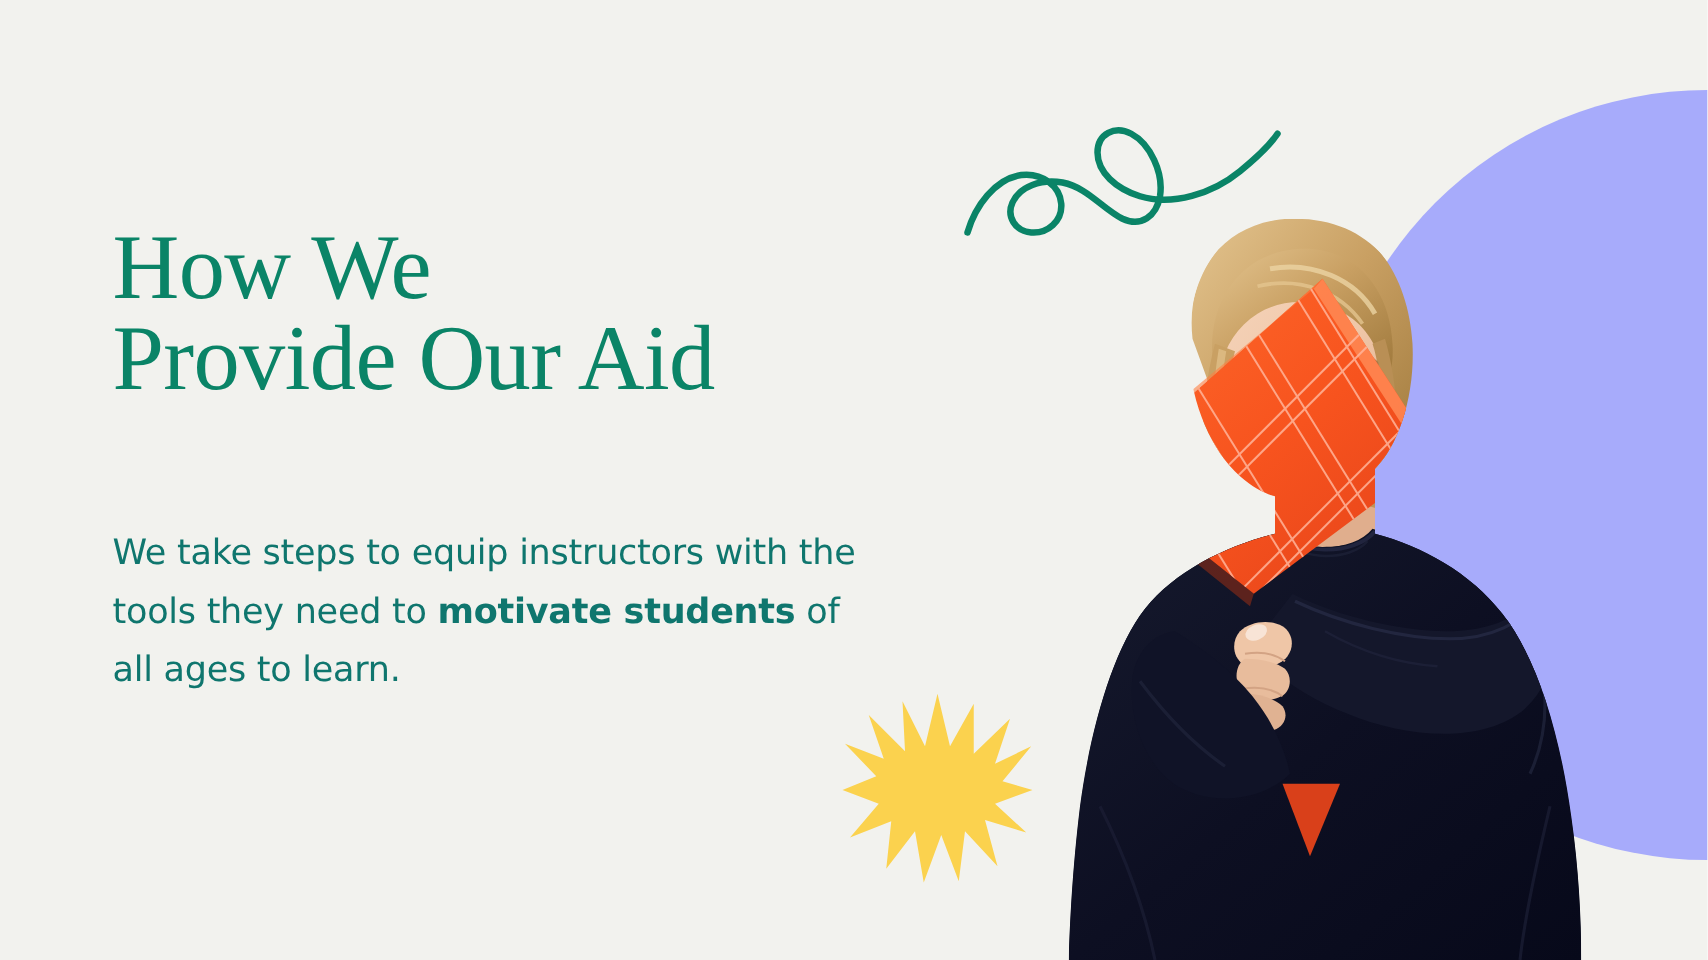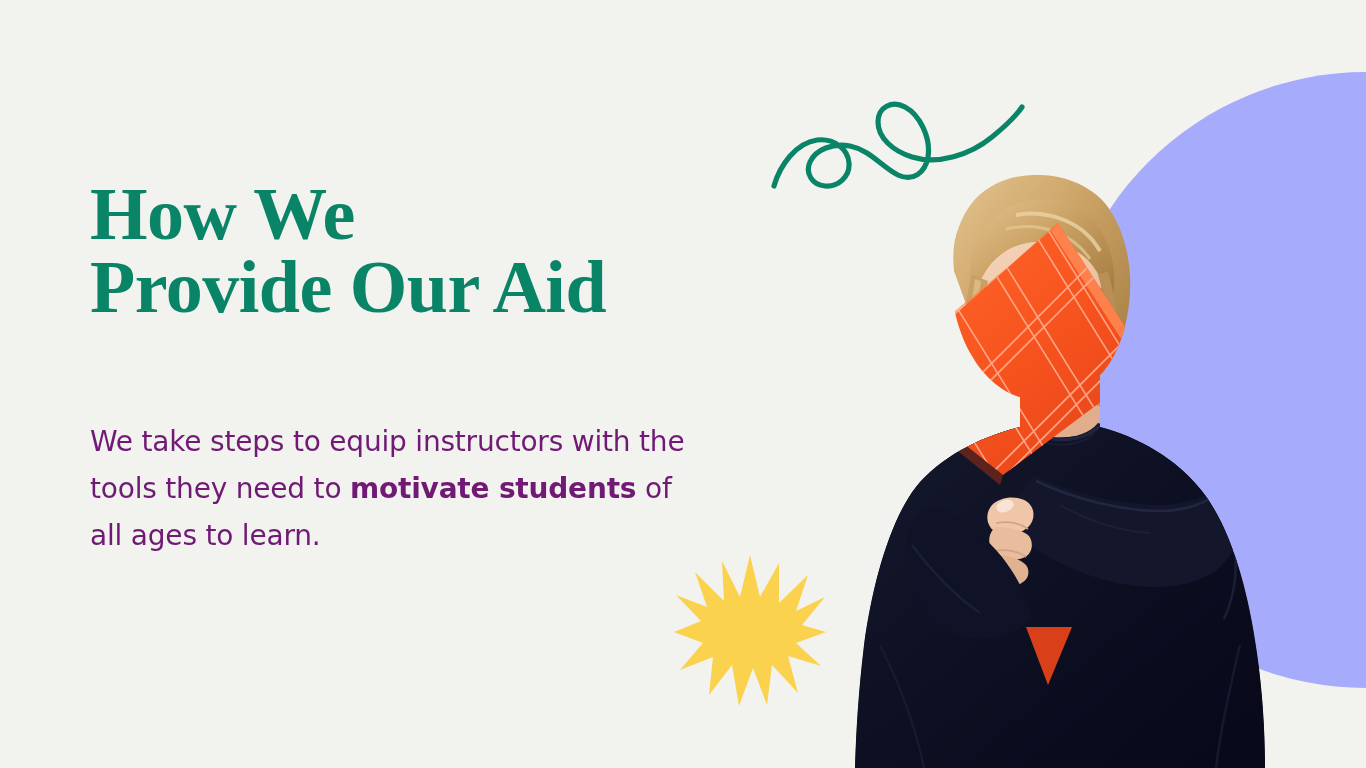--- a/index.html
+++ b/index.html
@@ -52,37 +52,37 @@
   
   .text-block {
     position: absolute;
     left: 90px;
     top: 178px;
     width: 680px;
   }
   .headline {
     margin: 0;
     font-family: "Liberation Serif", "DejaVu Serif", serif;
-    font-weight: bold;
+    font-weight: normal;
     font-size: 74px;
     line-height: 0.99;
     letter-spacing: -0.5px;
     color: #0A8467;
     white-space: pre-line;
   }
   .body-copy {
     margin: 0;
     position: absolute;
     left: 90px;
     top: 418px;
     width: 600px;
     font-family: "DejaVu Sans", "Liberation Sans", sans-serif;
     font-size: 28px;
     line-height: 1.68;
-    color: #701a75;
+    color: #0f766e;
     letter-spacing: -0.2px;
   }
   .body-copy b {
     font-weight: bold;
   }
 
   
   .person {
     position: absolute;
     left: 820px;

